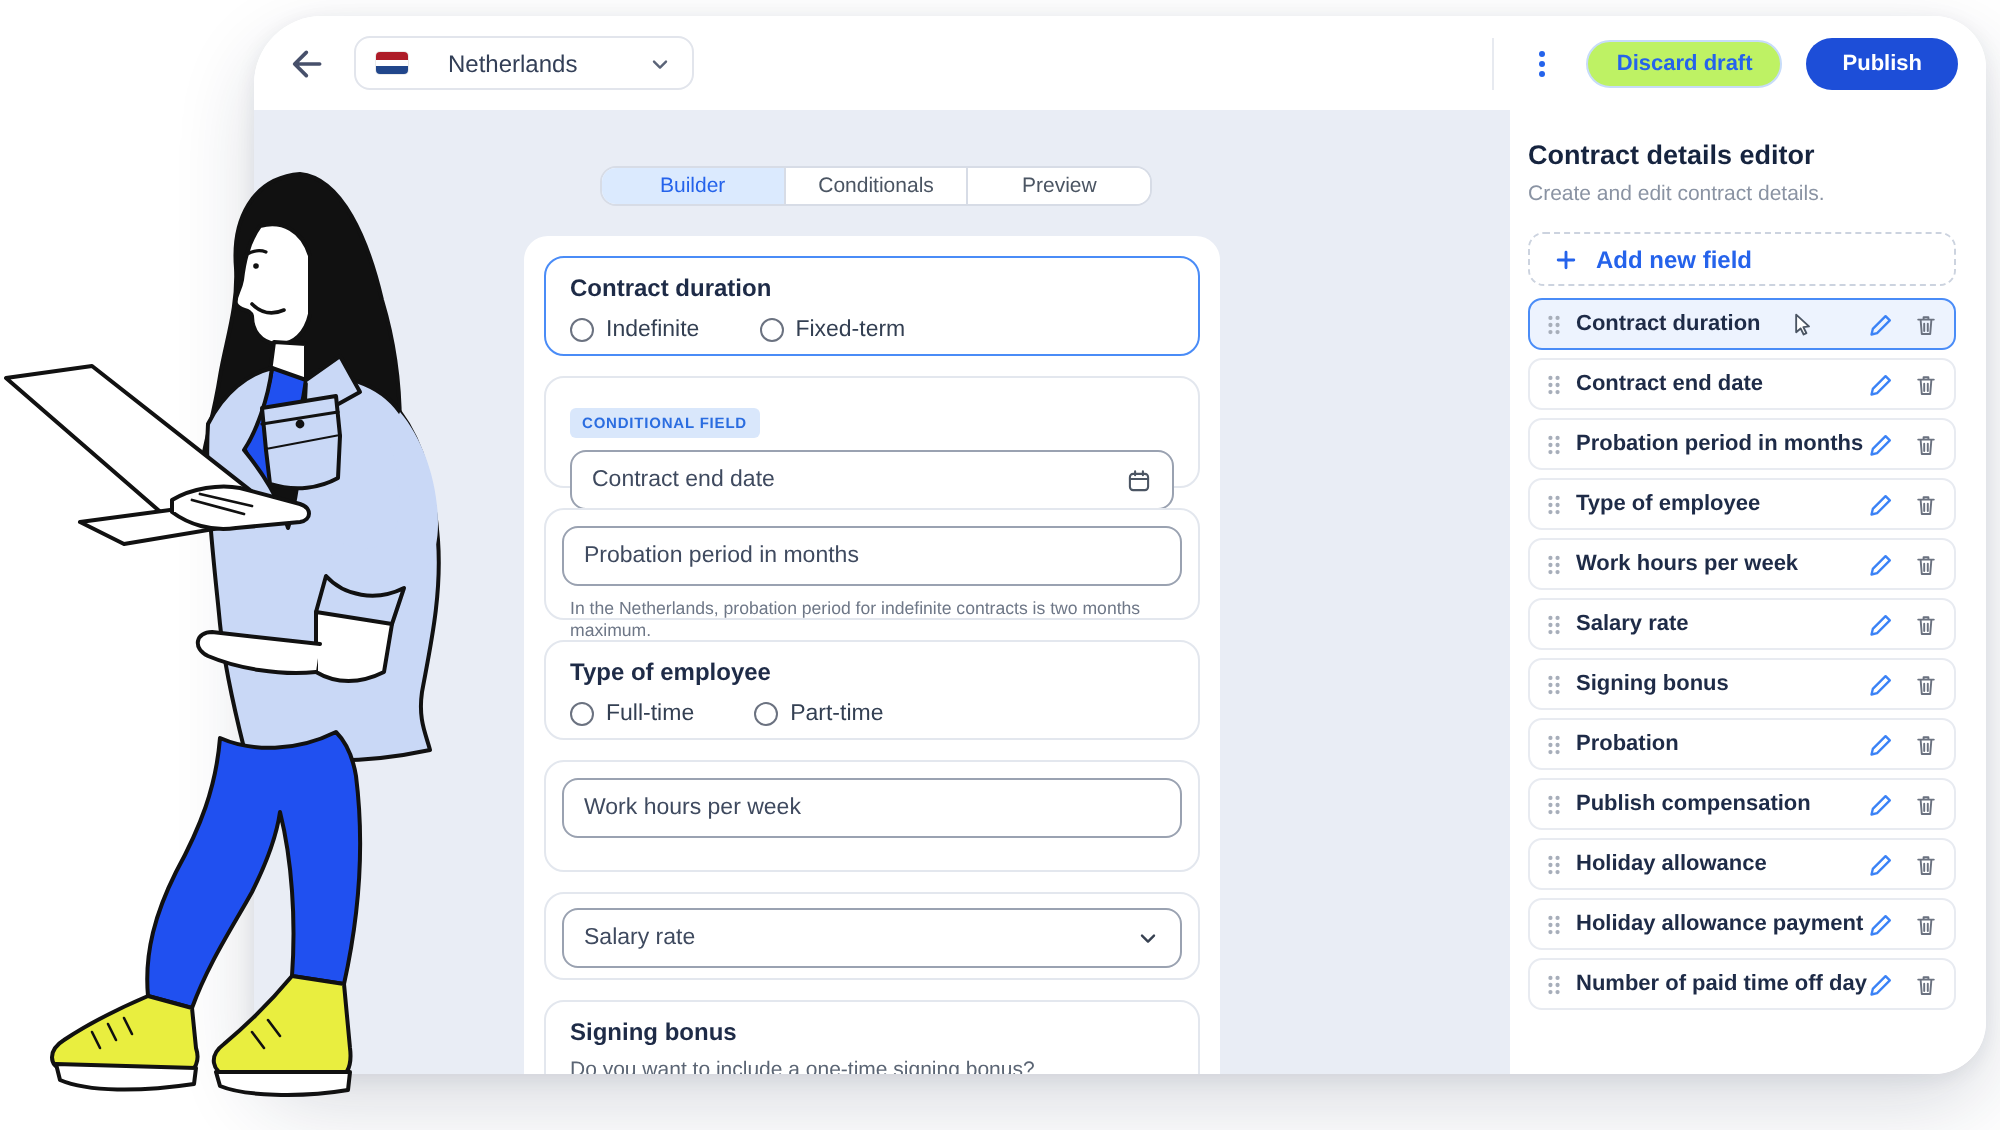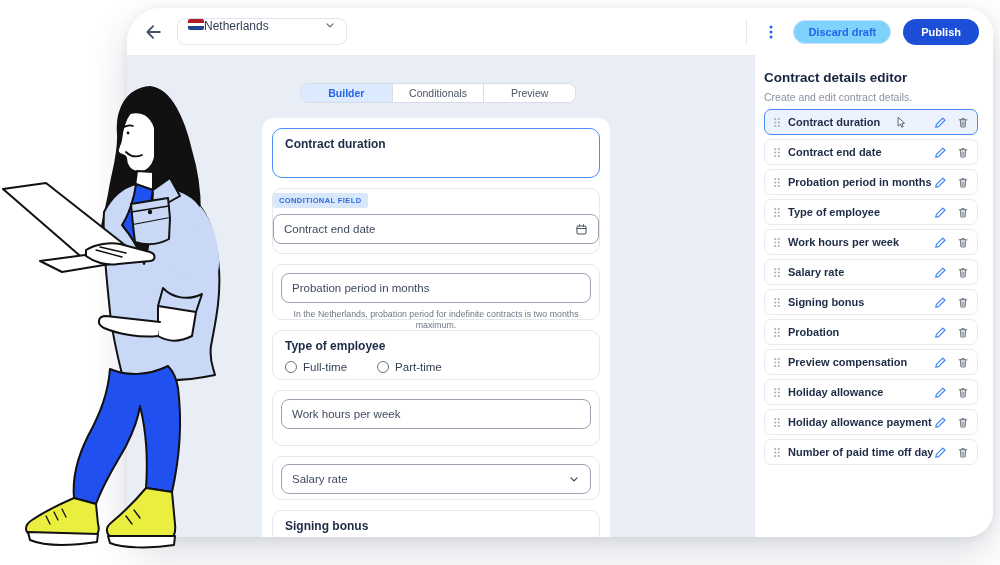--- a/index.html
+++ b/index.html
@@ -15,54 +15,54 @@
     box-shadow:0 16px 40px rgba(25,35,70,.16), 0 2px 10px rgba(25,35,70,.08);
     overflow:hidden; z-index:1;
   }
 
   
   .topbar { height:47px; display:flex; align-items:center; padding:0 14px 0 12px; background:#fff; }
   .icon-btn { background:none; border:none; cursor:pointer; display:flex; align-items:center; justify-content:center; }
   .back-btn { width:30px; height:30px; }
   .select {
     height:27px; border:1px solid #e2e5ec; border-radius:8px; background:#fff;
-    display:flex; align-items:flex-start; padding:0 10px; gap:0; cursor:pointer;
+    display:flex; align-items:center; padding:0 10px; gap:20px; cursor:pointer;
     font-size:12px; color:#333f57;
   }
   .select .grow { flex:1; }
   .sel-country { width:170px; margin-left:8px; }
   .sel-template { width:165px; margin-left:14px; }
   .flag { width:16px; height:11px; border-radius:2px; overflow:hidden; display:flex; flex-direction:column; flex:none; box-shadow:0 0 0 .5px rgba(0,0,0,.08); }
   .flag i { flex:1; display:block; }
   .flag .r { background:var(--flag-red); } .flag .w { background:#fff; } .flag .b { background:var(--flag-blue); }
   .tb-spacer { flex:1; }
   .tb-divider { width:1px; height:26px; background:#e7eaf0; margin:0 12px 0 0; }
   .kebab { width:24px; height:26px; }
   .btn-discard {
     height:24px; padding:0 14px; margin:0 12px 0 10px; border-radius:999px;
-    border:1px solid #c7dcf9; background:#7dd3fc; color:var(--accent); font-size:11px; font-weight:700; cursor:pointer;
+    border:1px solid #c7dcf9; background:#bef264; color:var(--accent); font-size:11px; font-weight:700; cursor:pointer;
     font-family:inherit;
   }
   .btn-publish {
     height:26px; padding:0 18px; border-radius:999px; border:none;
     background:var(--accent-dark); color:#fff; font-size:11px; font-weight:700; cursor:pointer; font-family:Liberation Sans, sans-serif;
   }
 
   
   .content { display:flex; height:482px; }
   .builder { flex:1; background:var(--main-bg); position:relative; overflow:hidden; }
 
   
   .tabs {
     position:absolute; left:173px; top:28px; width:276px; height:20px;
     display:flex; background:#fff; border:1px solid #d7dce6; border-radius:8px; overflow:hidden;
   }
   .tab { flex:1; display:flex; align-items:center; justify-content:center; font-size:10.5px; color:#4b5563; cursor:pointer; background:#fff; }
   .tab + .tab { border-left:1px solid #d7dce6; }
-  .tab.active { background:#dbeafe; color:var(--accent); font-weight:700; }
+  .tab.active { background:#dbeafe; color:var(--accent); font-weight:400; }
 
   
   .form-panel {
     position:absolute; left:135px; top:63px; width:348px; height:480px;
     background:#fff; border-radius:12px; padding:10px; display:flex; flex-direction:column; gap:10px;
   }
   .card { border:1px solid var(--border-light); border-radius:10px; background:#fff; flex:none; }
   .card.selected { border:1.5px solid var(--selected-border); }
   .c-pad { padding:8px 12px; }
   .field-label { font-size:12px; font-weight:700; color:var(--text-dark); }
@@ -71,21 +71,21 @@
   .radio-label { font-size:11.5px; color:#333f52; margin-right:24px; }
   .badge {
     display:inline-block; font-size:7.5px; font-weight:700; letter-spacing:.4px;
     color:#2b6de0; background:var(--badge-bg); padding:3px 6px; border-radius:3px;
   }
   .input {
     height:30px; border:1px solid var(--input-border); border-radius:8px; background:#fff;
     display:flex; align-items:center; justify-content:space-between; padding:0 10px;
     font-size:11.5px; color:#3f4a5f; cursor:text;
   }
-  .helper { font-size:8.8px; color:var(--text-gray); margin:6px 4px 0; line-height:1.25;text-align:center; }
+  .helper { font-size:8.8px; color:var(--text-gray); margin:6px 4px 0; line-height:1.25; }
   .mt6 { margin-top:6px; }
   .q-text { font-size:10.5px; color:#5b6574; margin-top:6px; }
 
   
   .sidebar { width:238px; background:#fff; padding:15px 15px 0 9px; overflow:hidden; }
   .sb-title { font-size:13.5px; font-weight:700; color:#16243f; }
   .sb-sub { font-size:10.5px; color:#8a93a3; margin-top:6px; }
   .add-field {
     margin-top:13px; height:27px; width:100%; border:1.5px dashed #ccd3df; border-radius:8px;
     background:none; display:flex; align-items:center; padding:0 12px; gap:9px;
@@ -163,23 +163,29 @@
         <div class="tabs">
           <div class="tab active">Builder</div>
           <div class="tab">Conditionals</div>
           <div class="tab">Preview</div>
         </div>
 
         <div class="form-panel">
 
           <div class="card selected c-pad" style="height:50px">
             <div class="field-label">Contract duration</div>
-          </div>
-
-          <div class="card" style="height:66px; padding:0">
+            <div class="radio-row">
+              <span class="radio"></span>
+              <span class="radio-label">Indefinite</span>
+              <span class="radio"></span>
+              <span class="radio-label">Fixed-term</span>
+            </div>
+          </div>
+
+          <div class="card" style="height:56px; padding:12px">
             <span class="badge">CONDITIONAL FIELD</span>
             <div class="input mt6">
               <span>Contract end date</span>
               <span>
                 <svg width="13" height="13" viewBox="0 0 20 20" fill="none" stroke="#4b5563" stroke-width="1.6" stroke-linecap="round">
                     <rect x="3" y="4.5" width="14" height="12.5" rx="2.5"></rect>
                     <path d="M3 8.5h14M7 2.5v3M13 2.5v3"></path>
                   </svg>
               </span>
             </div>
@@ -224,20 +230,28 @@
             <div class="q-text">Do you want to include a one-time signing bonus?</div>
           </div>
 
         </div>
       </main>
 
       <aside class="sidebar">
         <div class="sb-title">Contract details editor</div>
         <div class="sb-sub">Create and edit contract details.</div>
 
+        <button class="add-field">
+          <span>
+            <svg width="12" height="12" viewBox="0 0 20 20" fill="none" stroke="#2563eb" stroke-width="2.4" stroke-linecap="round">
+                <path d="M10 3.5v13M3.5 10h13"></path>
+              </svg>
+          </span>
+          <span>Add new field</span>
+        </button>
 
         <div class="field-list">
             <div class="frow active">
               <span class="handle">
                 <svg width="8" height="13" viewBox="0 0 9 13" fill="#a7aeba">
                   <circle cx="2.5" cy="2.5" r="1.2"></circle>
                   <circle cx="6.5" cy="2.5" r="1.2"></circle>
                   <circle cx="2.5" cy="6.5" r="1.2"></circle>
                   <circle cx="6.5" cy="6.5" r="1.2"></circle>
                   <circle cx="2.5" cy="10.5" r="1.2"></circle>
@@ -426,21 +440,21 @@
               <span class="handle">
                 <svg width="8" height="13" viewBox="0 0 9 13" fill="#a7aeba">
                   <circle cx="2.5" cy="2.5" r="1.2"></circle>
                   <circle cx="6.5" cy="2.5" r="1.2"></circle>
                   <circle cx="2.5" cy="6.5" r="1.2"></circle>
                   <circle cx="6.5" cy="6.5" r="1.2"></circle>
                   <circle cx="2.5" cy="10.5" r="1.2"></circle>
                   <circle cx="6.5" cy="10.5" r="1.2"></circle>
                 </svg>
               </span>
-              <span class="flabel">Preview compensation</span>
+              <span class="flabel">Publish compensation</span>
               <span class="act pen">
                 <svg width="13" height="13" viewBox="0 0 20 20" fill="none" stroke="#3b82f6" stroke-width="1.8" stroke-linejoin="round">
                   <path d="M13.5 3.2l3.3 3.3L7 16.3l-4.3 1 1-4.3z"></path>
                 </svg>
               </span>
               <span class="act bin">
                 <svg width="12" height="13" viewBox="0 0 20 20" fill="none" stroke="#6b7280" stroke-width="1.6" stroke-linecap="round" stroke-linejoin="round">
                   <path d="M3.5 5.5h13M8 5.5V3.5h4v2M5.5 5.5l1 12h7l1-12M8.5 9v6M11.5 9v6"></path>
                 </svg>
               </span>

